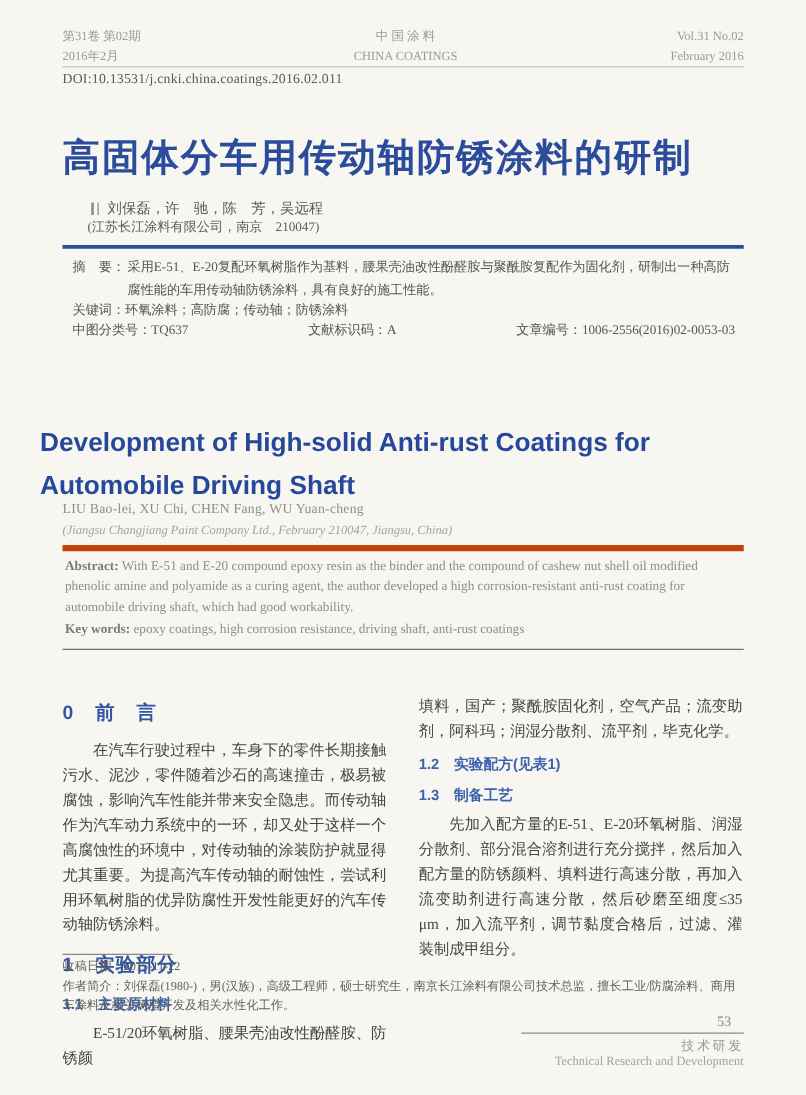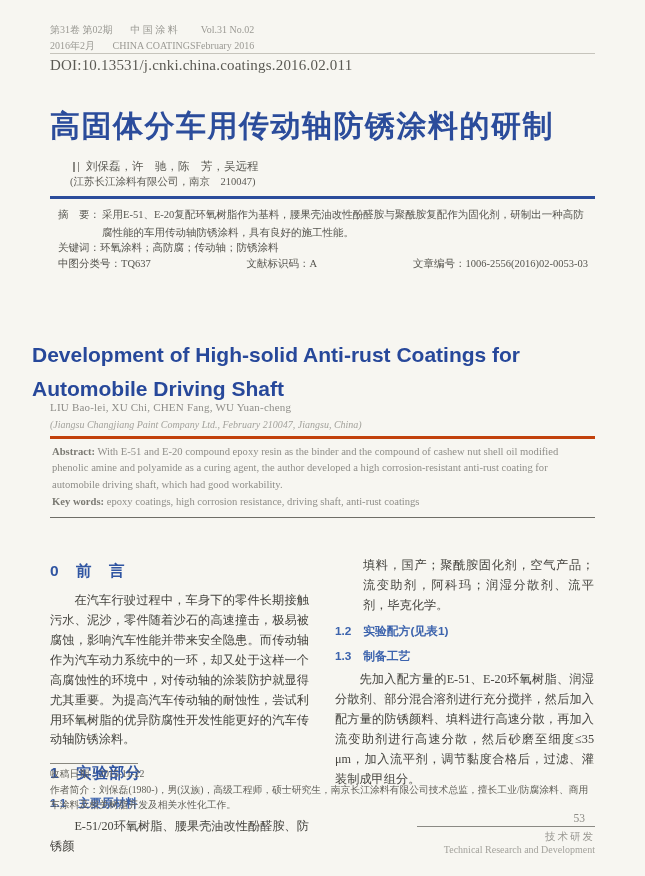--- a/index.html
+++ b/index.html
@@ -15,27 +15,27 @@
   body{
     background:#f7f6f1;
     font-family:"Liberation Serif","DejaVu Serif",serif;
     position:relative;
     overflow:hidden;
     color:var(--ink);
   }
   .abs{position:absolute;}
 
   
-  .jheader{top:22px;left:50px;width:545px;display:flex;
+  .jheader{top:22px;left:50px;width:545px;display:flex;justify-content:space-between;
     font-size:10px;line-height:1.55;color:var(--gray);}
   .jheader .col{white-space:nowrap;}
   .jheader .c{text-align:center;}
   .jheader .r{text-align:right;}
   .header-rule{top:53px;left:50px;width:545px;border-top:1px solid #c6c4bc;}
-  .doi{top:57px;left:50px;font-size:15px;color:#5a5953;letter-spacing:.2px;}
+  .doi{top:57px;left:50px;font-size:11px;color:#5a5953;letter-spacing:.2px;}
 
   
   .cn-title{top:106px;left:50px;width:545px;
     font-family:"Liberation Sans","DejaVu Sans",sans-serif;
     font-size:30px;font-weight:bold;color:var(--accent);letter-spacing:1.5px;}
   .cn-authors{top:159px;left:52px;font-size:11.5px;color:#5c5b55;display:flex;align-items:center;gap:7px;padding-left:21px;}
   .author-marker{display:inline-flex;gap:3px;}
   .author-marker i{display:block;width:1.5px;height:10px;background:#8b8a84;}
   .cn-affil{top:175px;left:70px;font-size:10.5px;color:#5c5b55;}
   .blue-rule{top:196px;left:50px;width:545px;border-top:3px solid var(--accent);}
@@ -50,31 +50,31 @@
 
   
   .en-title{top:338px;left:32px;width:545px;
     font-family:"Liberation Sans","DejaVu Sans",sans-serif;
     font-size:21px;font-weight:bold;color:#27489a;line-height:1.6;}
   .en-authors{top:401px;left:50px;font-size:11px;color:var(--en-gray);letter-spacing:.2px;}
   .en-affil{top:419px;left:50px;font-size:10px;font-style:italic;color:#a3a29c;}
 
   
   .en-abstract{top:436px;left:50px;width:545px;
-    border-top:3px solid #c2410c;border-bottom:1px solid #6f6e67;
+    border-top:5px solid #c2410c;border-bottom:1px solid #6f6e67;
     padding:5px 2px 6px 2px;
     font-size:10.6px;line-height:1.55;color:var(--en-gray);}
   .en-abstract b{color:#7b7a73;}
   .en-abstract .kw{margin-top:1px;}
 
   
   .columns{top:556px;left:50px;width:545px;display:flex;gap:26px;}
   .colm{width:259px;font-size:12.2px;line-height:1.63;text-align:justify;color:var(--ink);}
   .colm p{text-indent:2em;}
-  .colm p.cont{text-indent:0;margin-left:28px;}
+  .colm p.cont{text-indent:0;}
   h2.sec{font-family:"Liberation Sans","DejaVu Sans",sans-serif;
     font-size:15.5px;color:#3055a2;font-weight:bold;letter-spacing:1px;
     margin:10px 0 8px 0;}
   h2.sec.first{margin-top:2px;}
   h3.sub{font-family:"Liberation Sans","DejaVu Sans",sans-serif;
     font-size:11.8px;color:#3c63ad;font-weight:bold;margin:6px 0 4px 0;}
 
   
   .footnote{top:763px;left:50px;width:545px;font-size:9.8px;line-height:1.6;color:#63625b;}
   .footnote .rule{width:88px;border-top:1px solid #88877f;margin-bottom:2px;}

